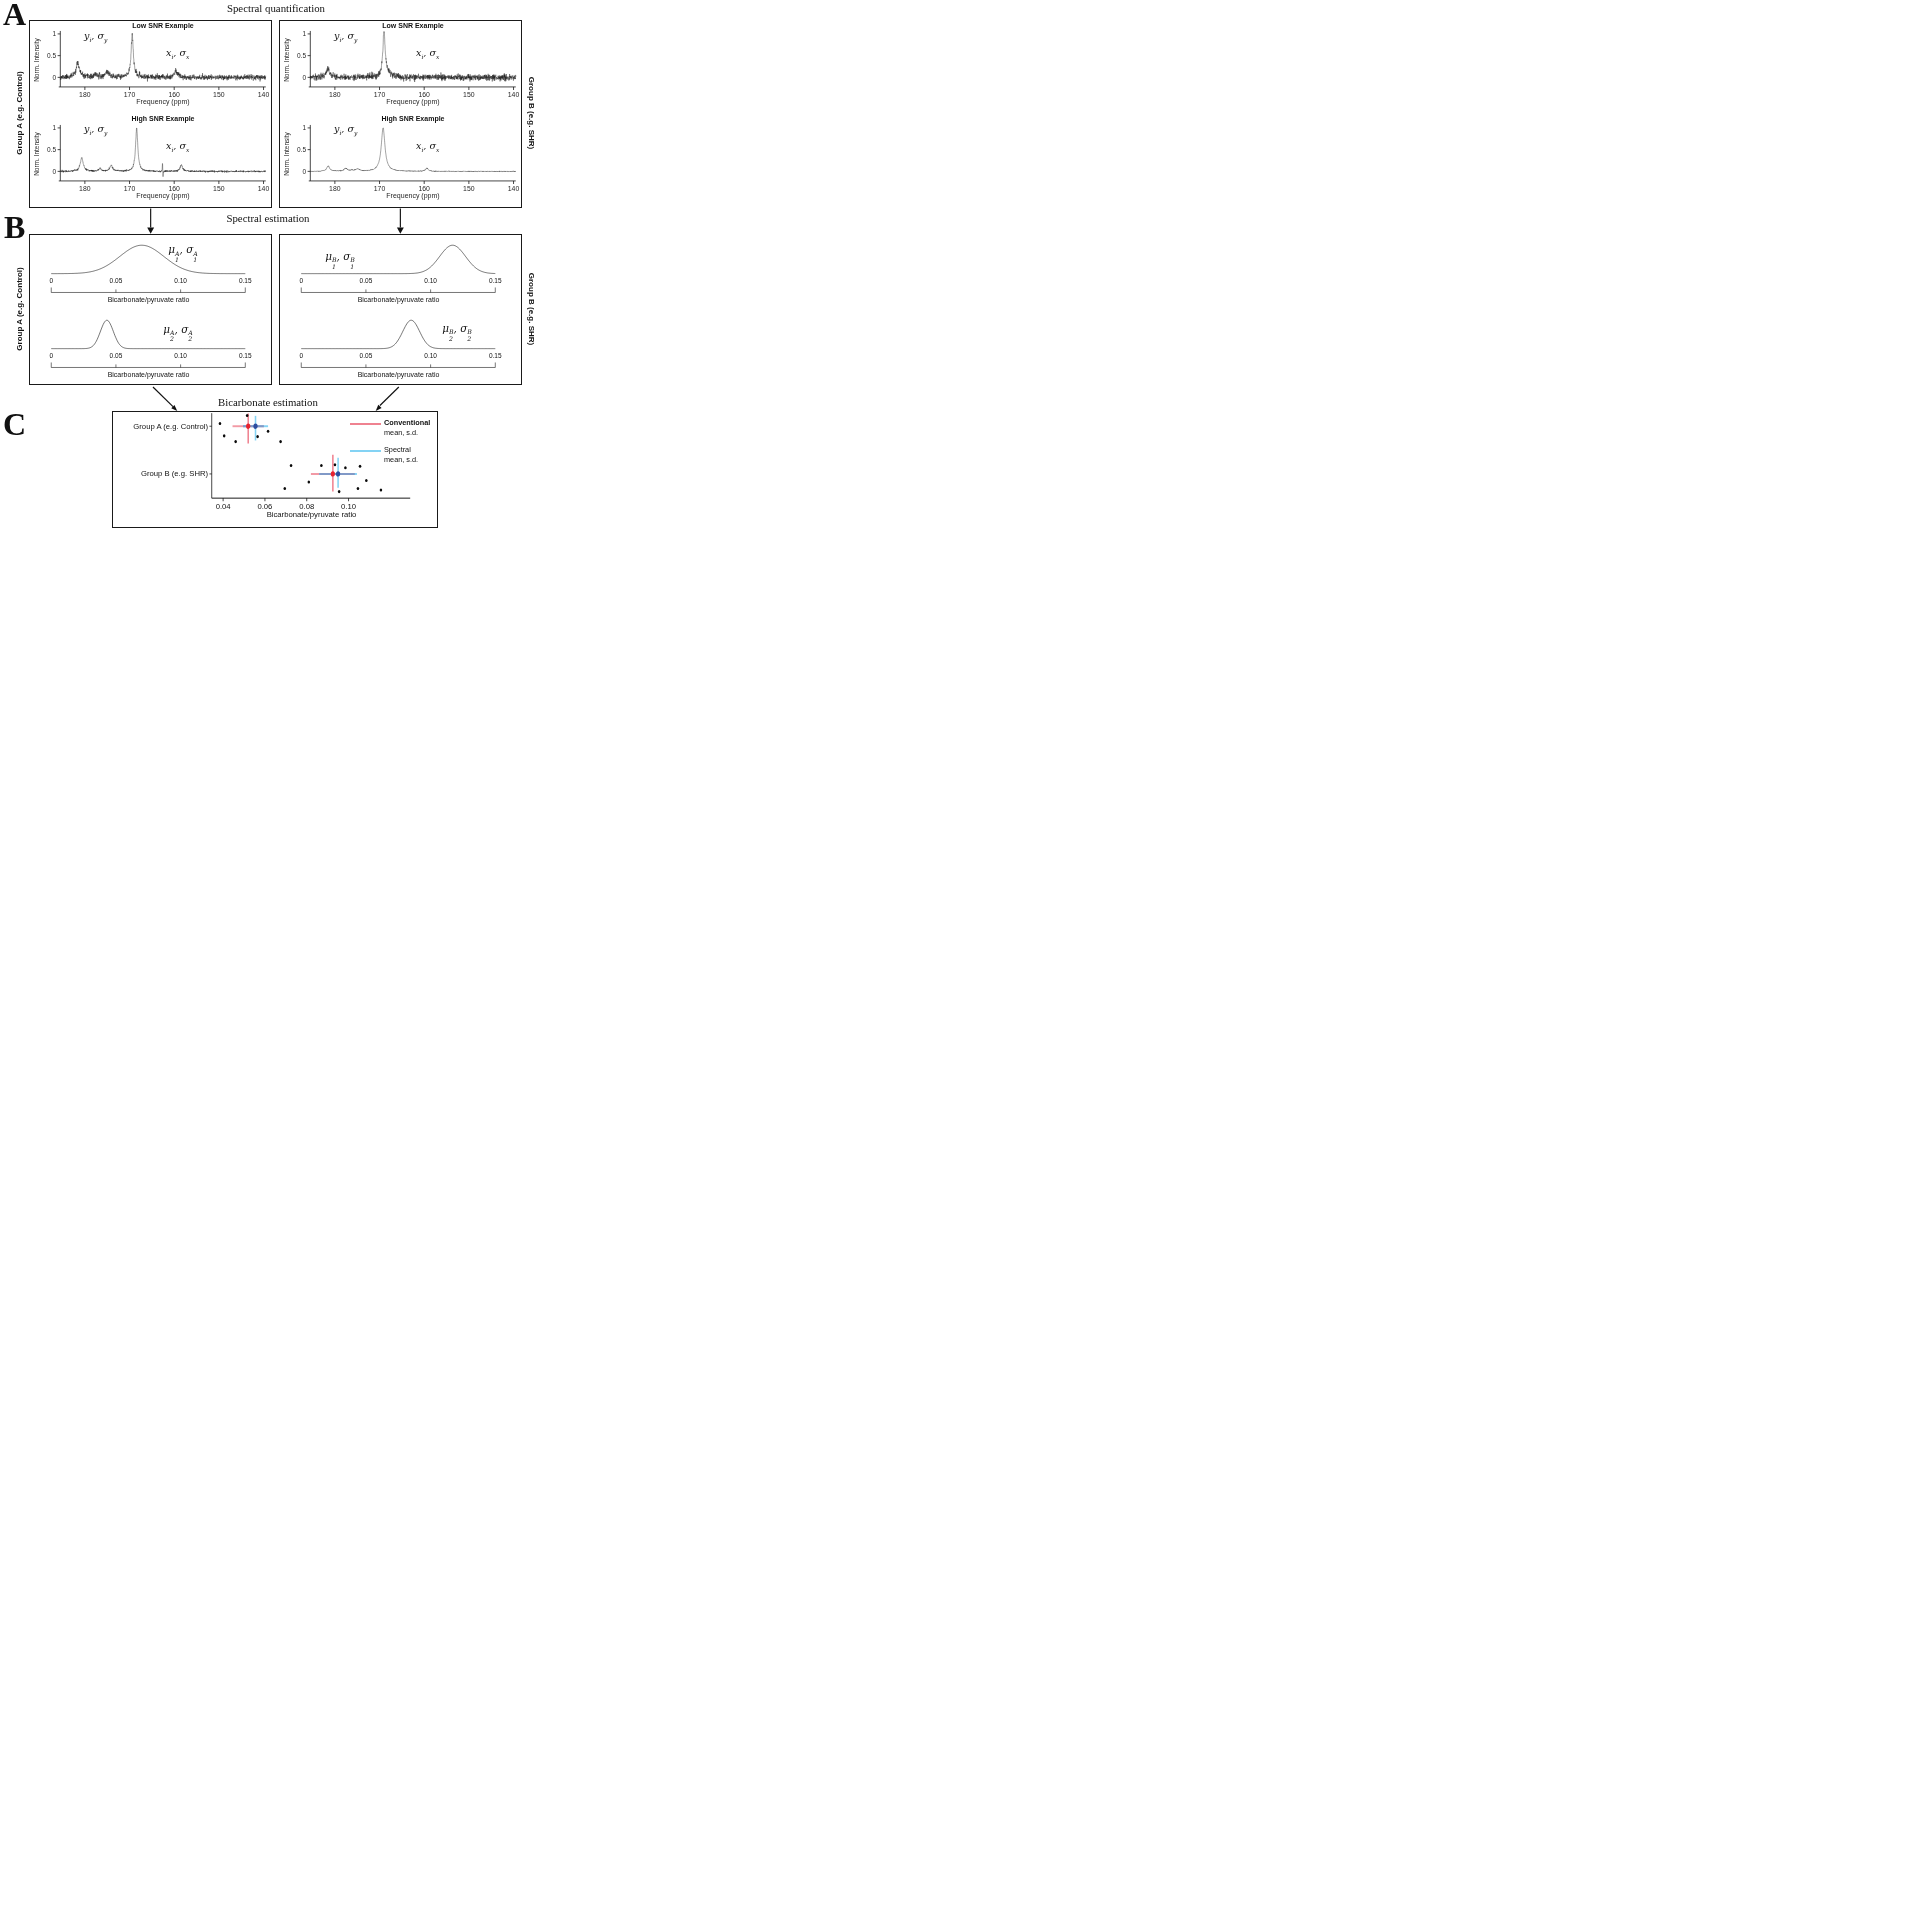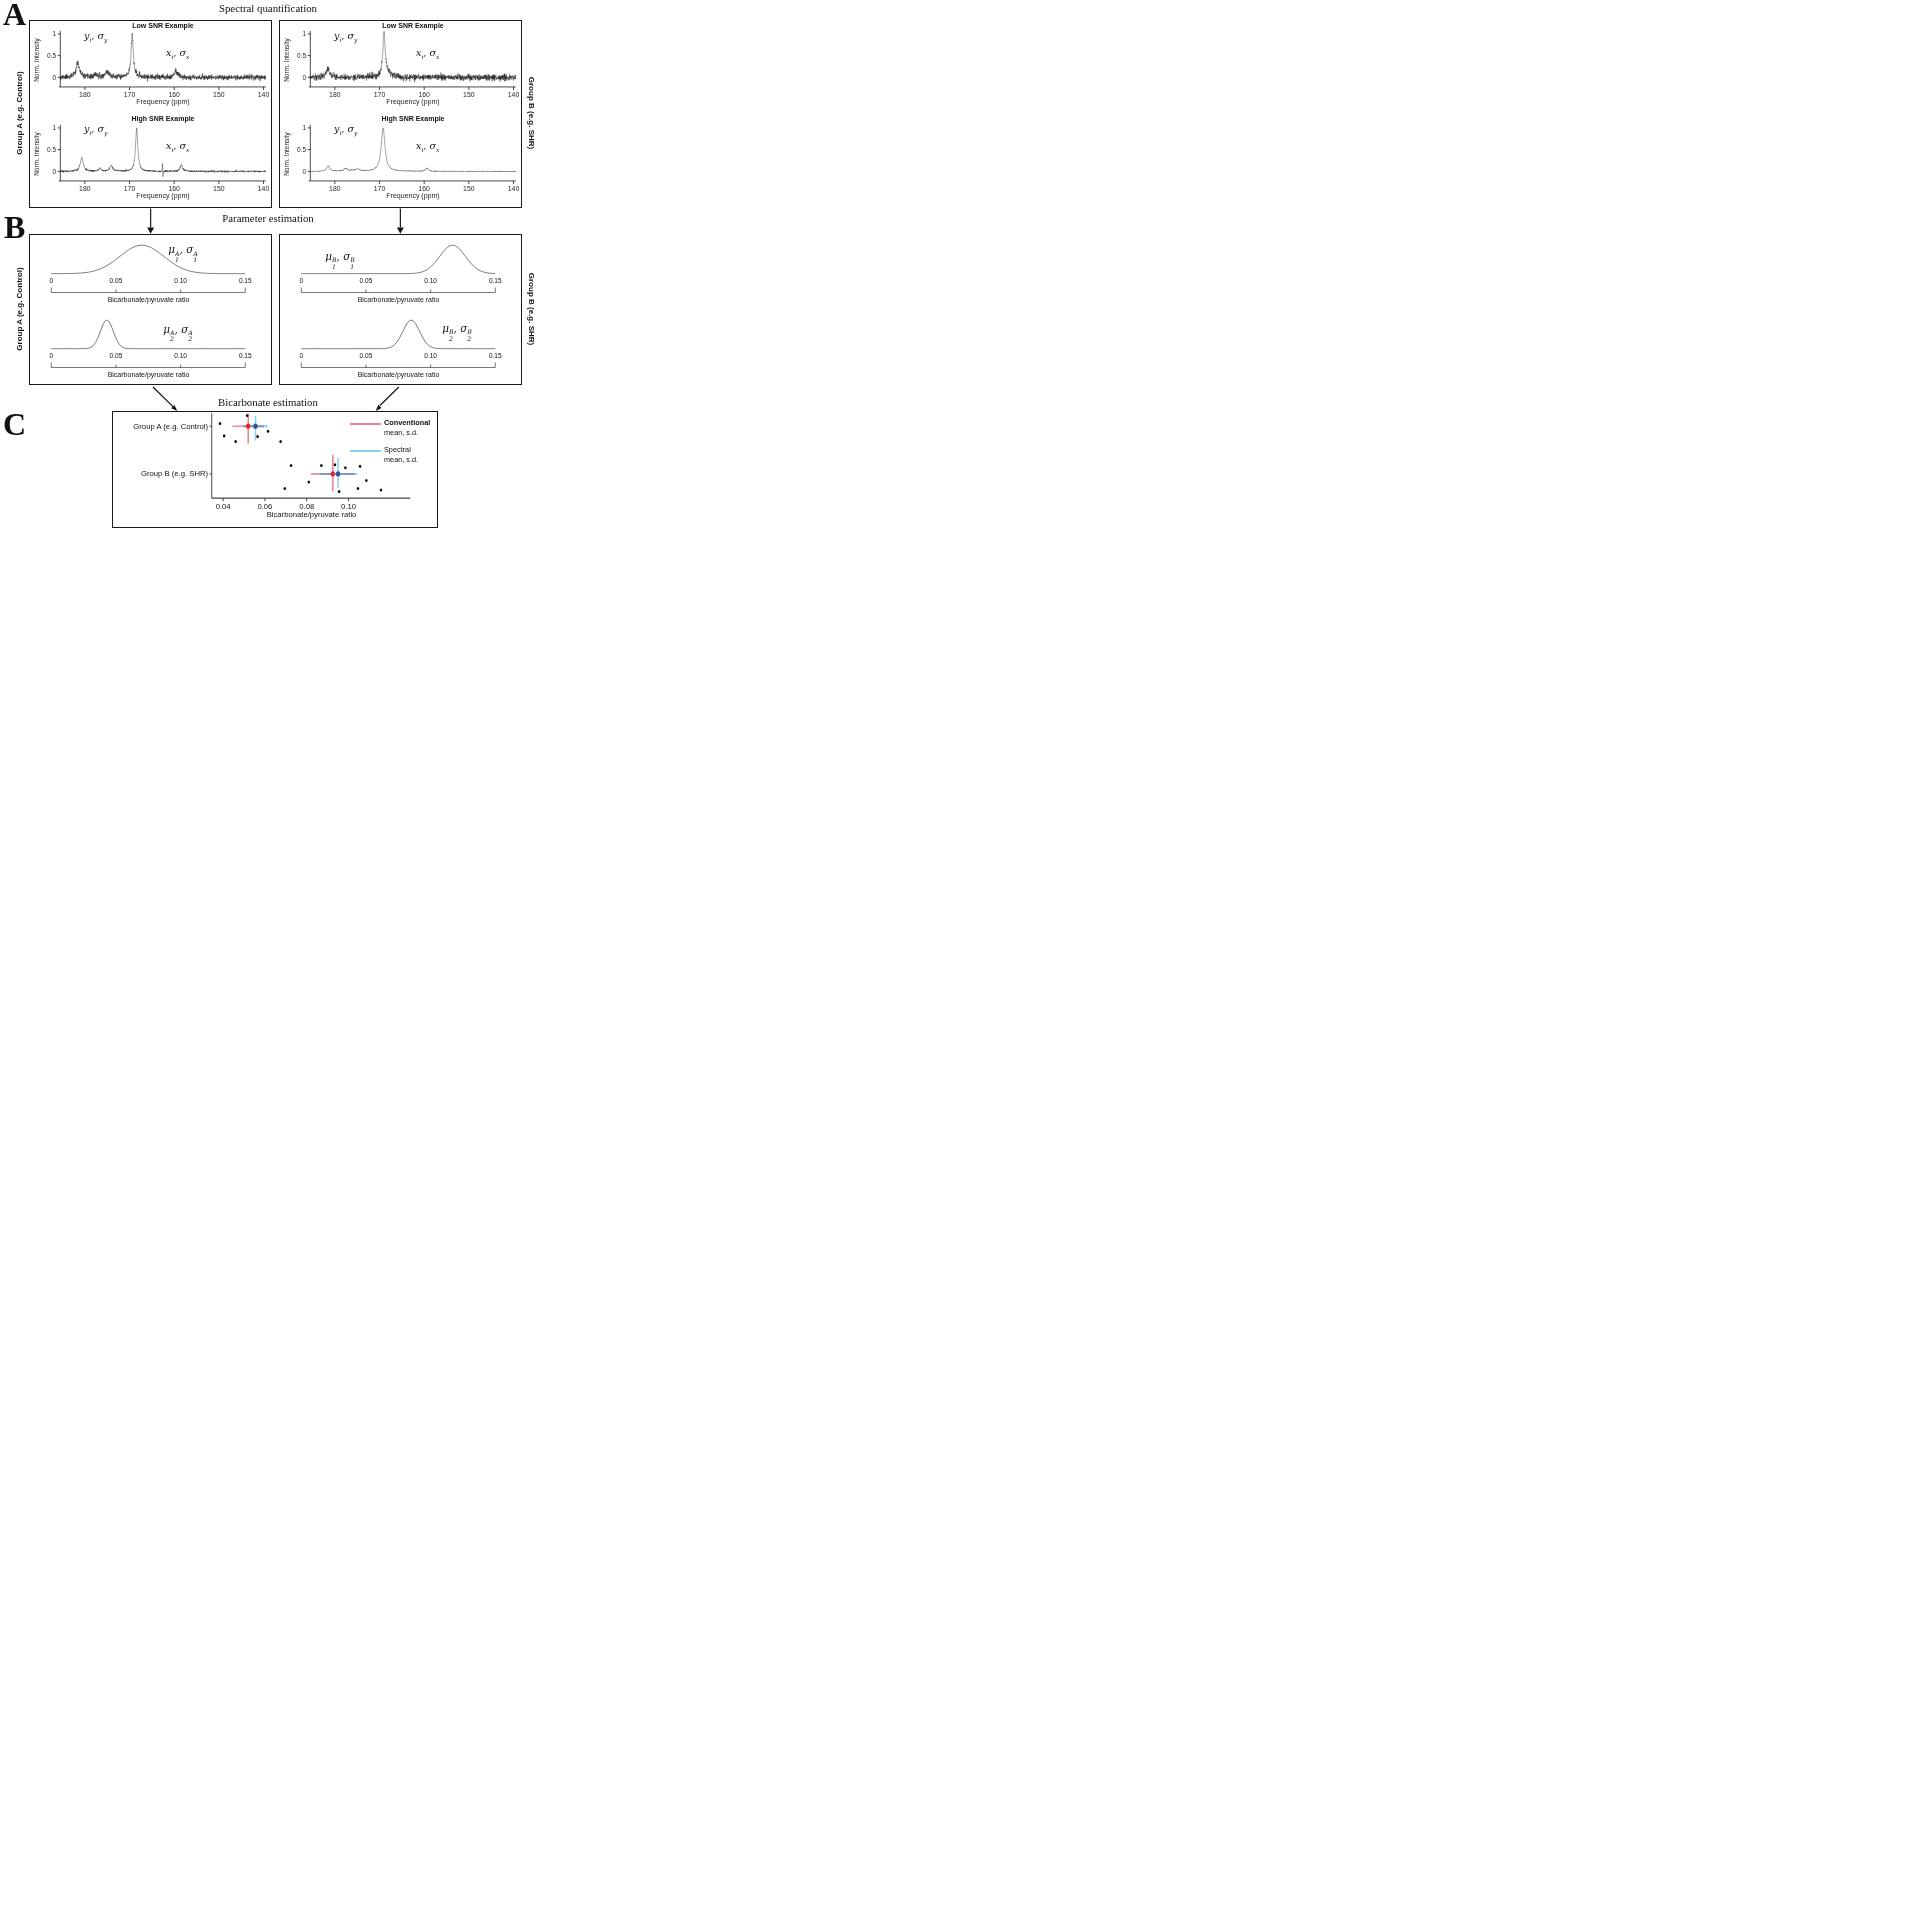--- a/index.html
+++ b/index.html
@@ -37,23 +37,23 @@
   .leg-line{position:absolute;height:1.9px;width:31px;}
   .leg-text{position:absolute;font-size:7.3px;color:#111;white-space:nowrap;}
   .arrow-layer{position:absolute;left:0;top:0;pointer-events:none;}
 </style>
 </head>
 <body>
 
 <div id="fig">
 
   <div class="sec-letter" style="left:3.1px;top:-2.3px;">A</div>
-  <div class="sec-title" style="top:1.5px;">Spectral quantification</div>
+  <div class="sec-title" style="top:1.5px;margin-left:8px;">Spectral quantification</div>
   <div class="sec-letter" style="left:3.9px;top:211px;">B</div>
-  <div class="sec-title" style="top:212px;">Parameter estimation</div>
+  <div class="sec-title" style="top:212px;">Spectral estimation</div>
   <div class="sec-letter" style="left:3.1px;top:408px;">C</div>
   <div class="sec-title" style="top:396px;">Bicarbonate estimation</div>
 
   <div class="side-label rot-l" style="left:19px;top:113px;">Group A (e.g. Control)</div>
   <div class="side-label rot-l" style="left:19px;top:309px;">Group A (e.g. Control)</div>
   <div class="side-label rot-r" style="left:531px;top:113px;">Group B (e.g. SHR)</div>
   <div class="side-label rot-r" style="left:531px;top:309px;">Group B (e.g. SHR)</div>
 
   <div class="box" style="left:29px;top:19.6px;width:243px;height:188px;">
     <div class="spec" style="left:0;top:0.8px;">

